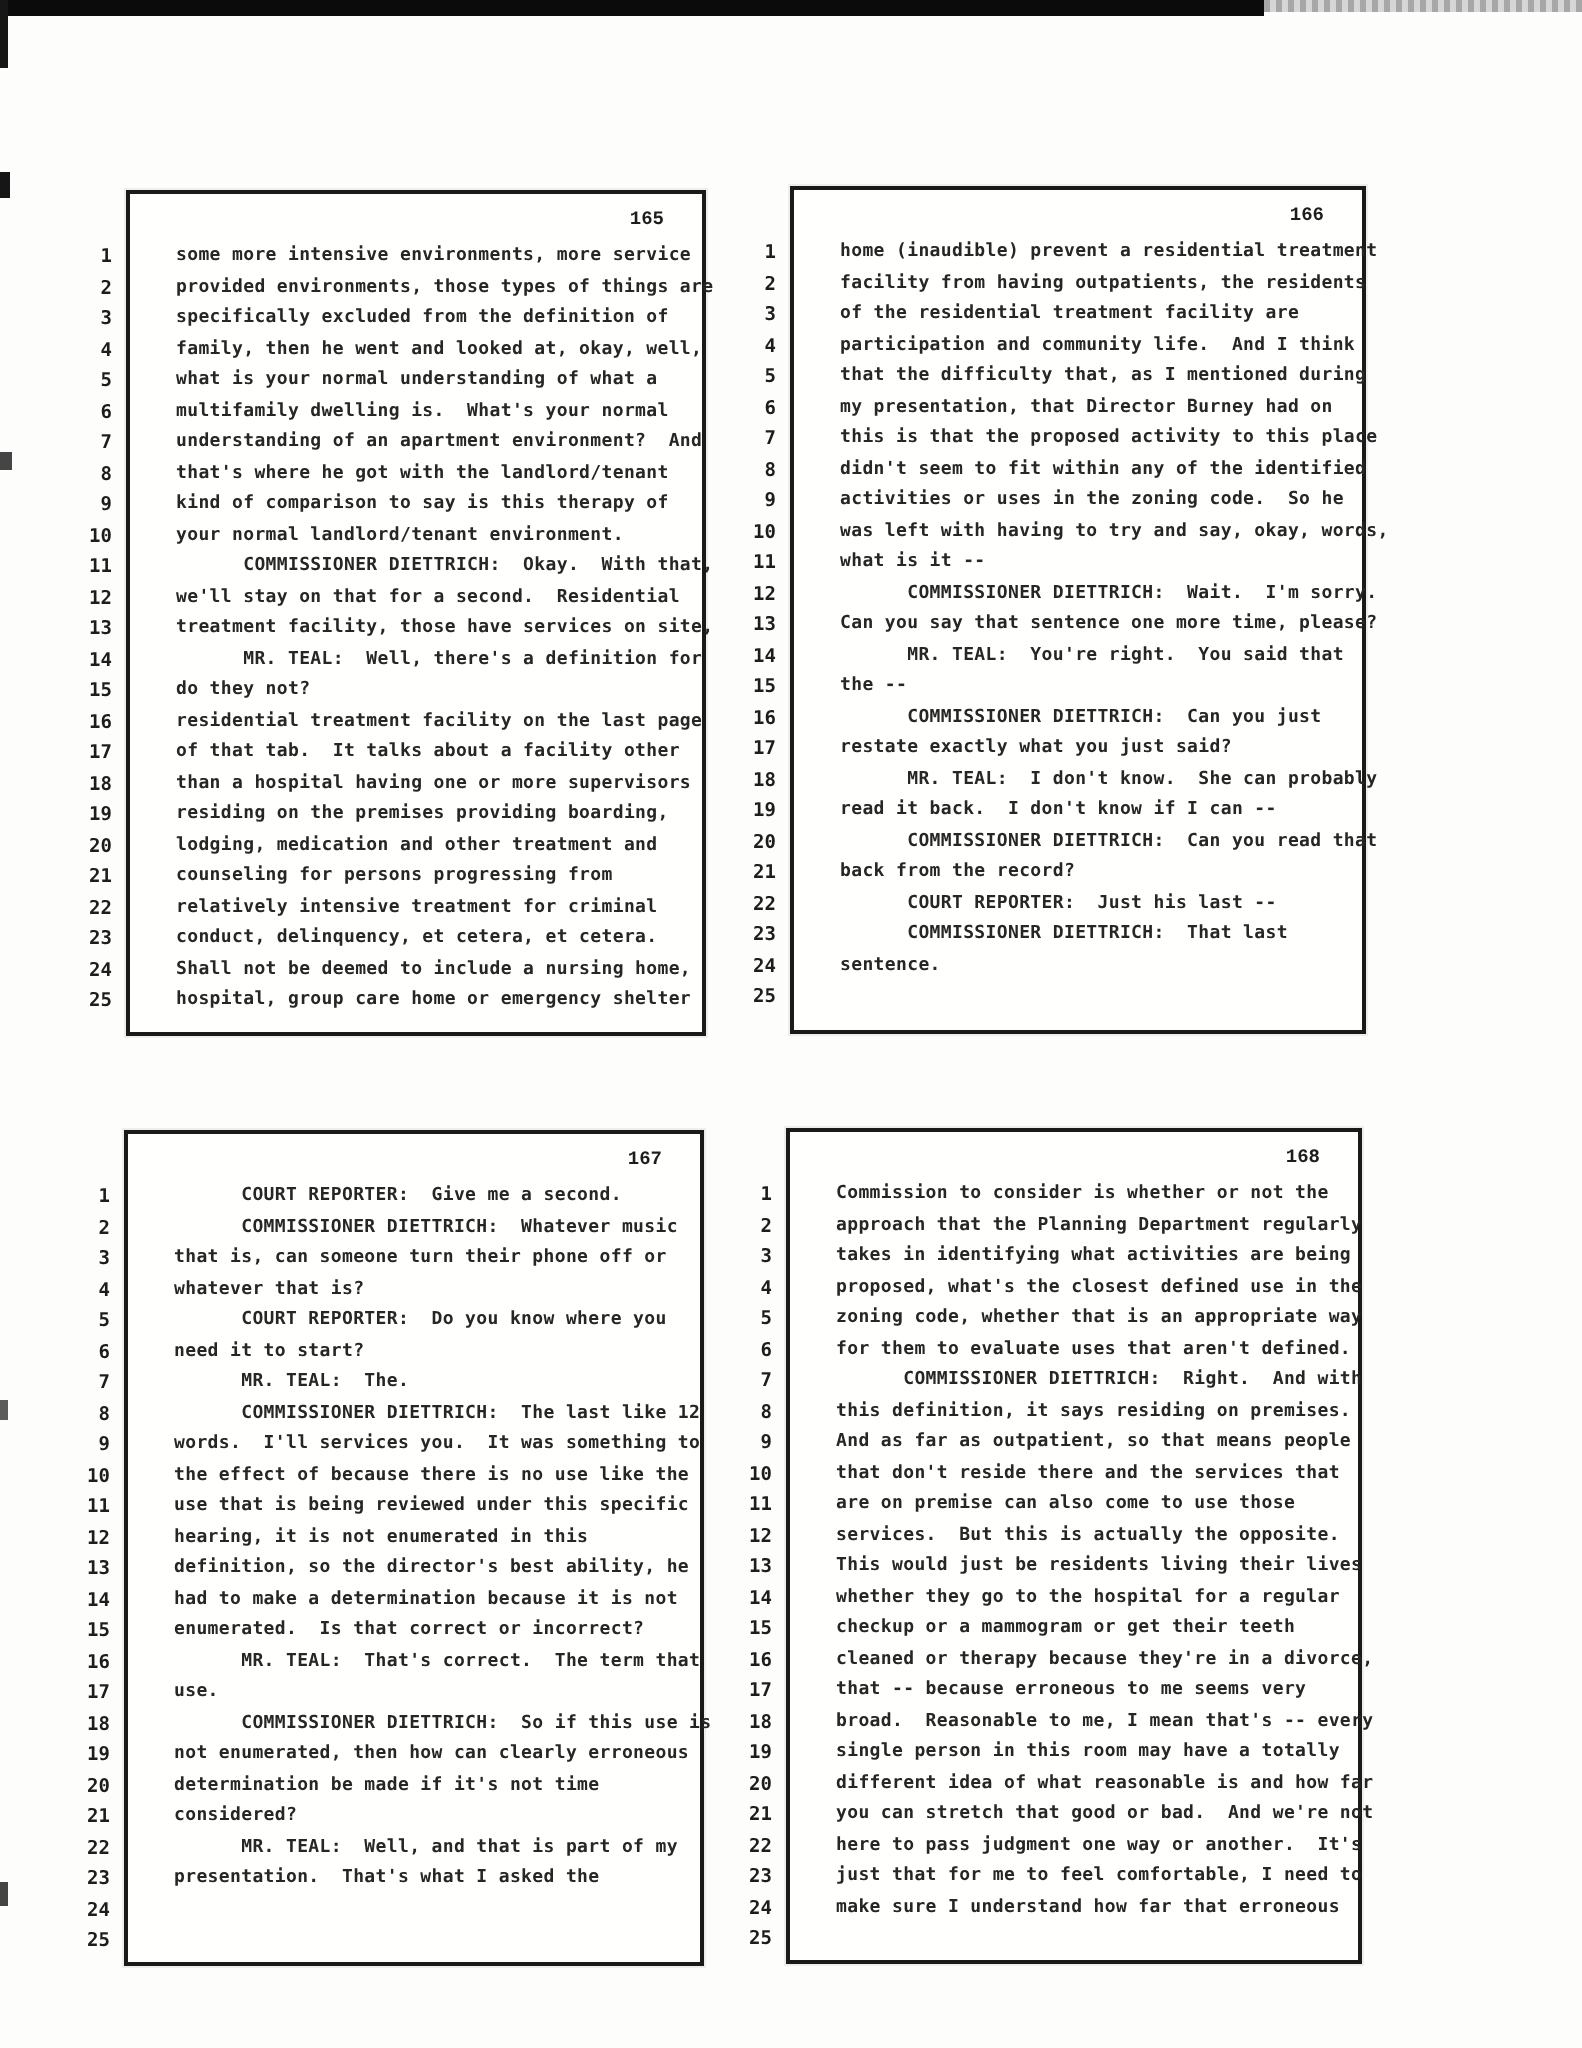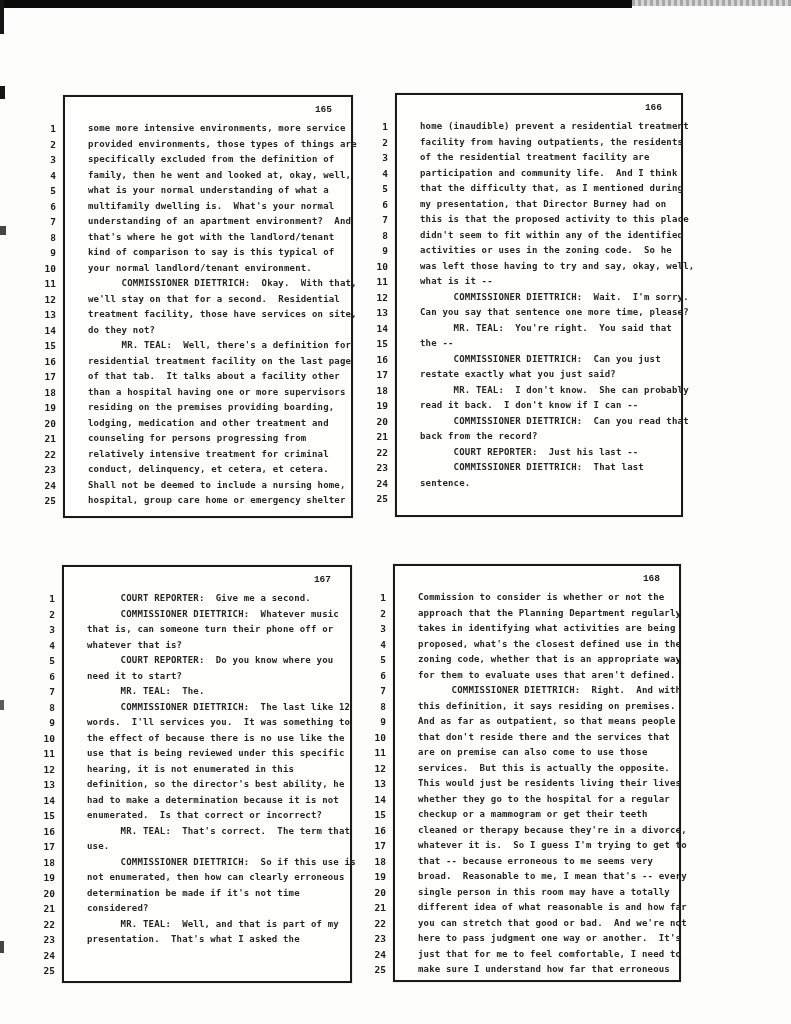--- a/index.html
+++ b/index.html
@@ -74,27 +74,27 @@
     <div class="pgnum">165</div>
     <div class="lines">
         <div class="tl">some more intensive environments, more service</div>
         <div class="tl">provided environments, those types of things are</div>
         <div class="tl">specifically excluded from the definition of</div>
         <div class="tl">family, then he went and looked at, okay, well,</div>
         <div class="tl">what is your normal understanding of what a</div>
         <div class="tl">multifamily dwelling is.  What's your normal</div>
         <div class="tl">understanding of an apartment environment?  And</div>
         <div class="tl">that's where he got with the landlord/tenant</div>
-        <div class="tl">kind of comparison to say is this typical of</div>
+        <div class="tl">kind of comparison to say is this therapy of</div>
         <div class="tl">your normal landlord/tenant environment.</div>
         <div class="tl">      COMMISSIONER DIETTRICH:  Okay.  With that,</div>
         <div class="tl">we'll stay on that for a second.  Residential</div>
         <div class="tl">treatment facility, those have services on site,</div>
+        <div class="tl">      MR. TEAL:  Well, there's a definition for</div>
         <div class="tl">do they not?</div>
-        <div class="tl">      MR. TEAL:  Well, there's a definition for</div>
         <div class="tl">residential treatment facility on the last page</div>
         <div class="tl">of that tab.  It talks about a facility other</div>
         <div class="tl">than a hospital having one or more supervisors</div>
         <div class="tl">residing on the premises providing boarding,</div>
         <div class="tl">lodging, medication and other treatment and</div>
         <div class="tl">counseling for persons progressing from</div>
         <div class="tl">relatively intensive treatment for criminal</div>
         <div class="tl">conduct, delinquency, et cetera, et cetera.</div>
         <div class="tl">Shall not be deemed to include a nursing home,</div>
         <div class="tl">hospital, group care home or emergency shelter</div>
@@ -135,21 +135,21 @@
     <div class="lines">
         <div class="tl">home (inaudible) prevent a residential treatment</div>
         <div class="tl">facility from having outpatients, the residents</div>
         <div class="tl">of the residential treatment facility are</div>
         <div class="tl">participation and community life.  And I think</div>
         <div class="tl">that the difficulty that, as I mentioned during</div>
         <div class="tl">my presentation, that Director Burney had on</div>
         <div class="tl">this is that the proposed activity to this place</div>
         <div class="tl">didn't seem to fit within any of the identified</div>
         <div class="tl">activities or uses in the zoning code.  So he</div>
-        <div class="tl">was left those having to try and say, okay, well,</div>
+        <div class="tl">was left with having to try and say, okay, words,</div>
         <div class="tl">what is it --</div>
         <div class="tl">      COMMISSIONER DIETTRICH:  Wait.  I'm sorry.</div>
         <div class="tl">Can you say that sentence one more time, please?</div>
         <div class="tl">      MR. TEAL:  You're right.  You said that</div>
         <div class="tl">the --</div>
         <div class="tl">      COMMISSIONER DIETTRICH:  Can you just</div>
         <div class="tl">restate exactly what you just said?</div>
         <div class="tl">      MR. TEAL:  I don't know.  She can probably</div>
         <div class="tl">read it back.  I don't know if I can --</div>
         <div class="tl">      COMMISSIONER DIETTRICH:  Can you read that</div>
@@ -259,21 +259,20 @@
         <div class="tl">      COMMISSIONER DIETTRICH:  Right.  And with</div>
         <div class="tl">this definition, it says residing on premises.</div>
         <div class="tl">And as far as outpatient, so that means people</div>
         <div class="tl">that don't reside there and the services that</div>
         <div class="tl">are on premise can also come to use those</div>
         <div class="tl">services.  But this is actually the opposite.</div>
         <div class="tl">This would just be residents living their lives</div>
         <div class="tl">whether they go to the hospital for a regular</div>
         <div class="tl">checkup or a mammogram or get their teeth</div>
         <div class="tl">cleaned or therapy because they're in a divorce,</div>
-        <div class="tl">whatever it is.  So I guess I'm trying to get to</div>
         <div class="tl">that -- because erroneous to me seems very</div>
         <div class="tl">broad.  Reasonable to me, I mean that's -- every</div>
         <div class="tl">single person in this room may have a totally</div>
         <div class="tl">different idea of what reasonable is and how far</div>
         <div class="tl">you can stretch that good or bad.  And we're not</div>
         <div class="tl">here to pass judgment one way or another.  It's</div>
         <div class="tl">just that for me to feel comfortable, I need to</div>
         <div class="tl">make sure I understand how far that erroneous</div>
       </div>
   </div>

